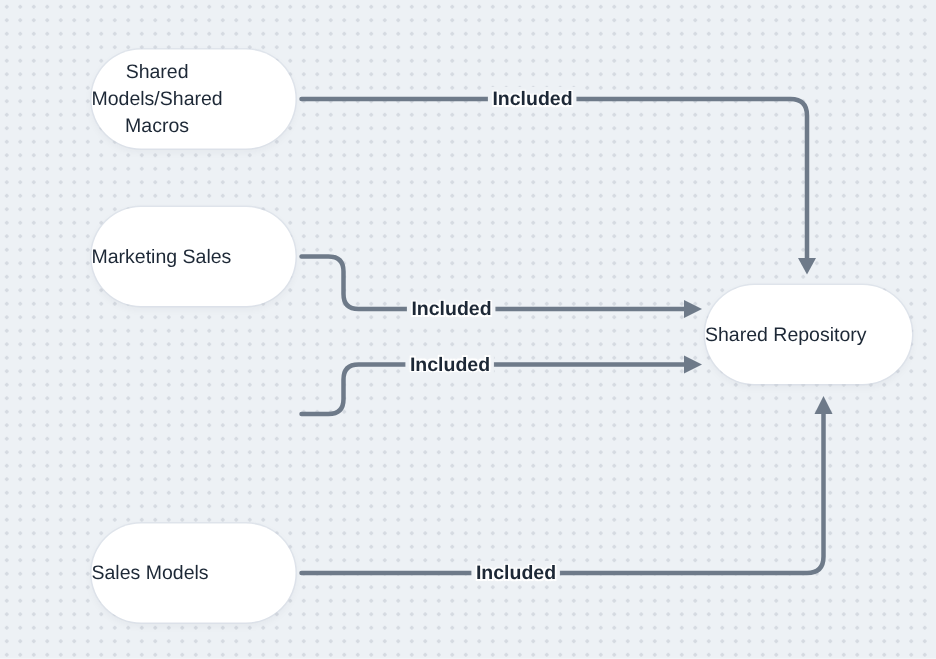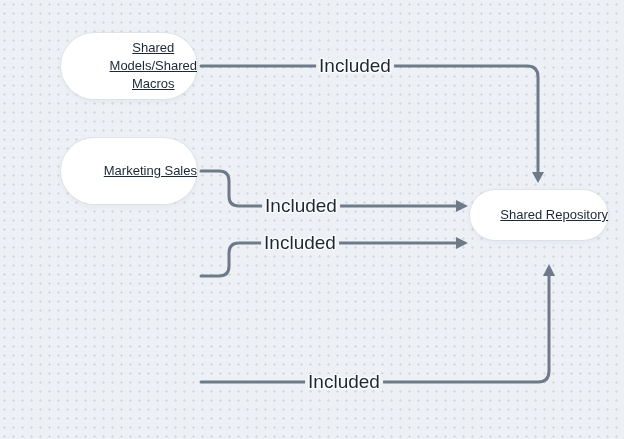--- a/index.html
+++ b/index.html
@@ -32,40 +32,39 @@
   .arrowhead{
     fill:var(--edge);
     stroke:none;
   }
   .node{
     position:absolute;
     background:var(--node-fill);
     border-radius:33px;
     display:flex;
     align-items:center;
-    justify-content:flex-end;
+    justify-content:flex-start;
     text-align:center;
     color:var(--text);
     font-size:13px;
     font-weight:500;
     line-height:18px;
     white-space:pre-line;
     box-shadow:0 0 0 1px rgba(208,215,226,0.45), 0 2px 6px rgba(30,42,60,0.05);
-    text-decoration:underline;
   }
   .n1{left:61px;top:33px;width:136px;height:66px;}
   .n2{left:61px;top:138px;width:136px;height:66px;}
   .n3{left:61px;top:243px;width:136px;height:66px;}
   .n4{left:61px;top:349px;width:136px;height:66px;}
-  .n5{left:470px;top:190px;width:138px;height:50px;}
+  .n5{left:470px;top:190px;width:138px;height:66px;}
   .edge-label{
     position:absolute;
     transform:translate(-50%,-50%);
-    font-size:19px;
-    font-weight:400;
+    font-size:13px;
+    font-weight:700;
     color:var(--text);
     background:var(--bg);
     padding:0 3px;
     text-shadow:
       -1px -1px 0 #fff, 1px -1px 0 #fff,
       -1px  1px 0 #fff, 1px  1px 0 #fff,
        0 0 4px #fff, 0 0 2px #fff;
     line-height:16px;
     white-space:nowrap;
   }
@@ -98,20 +97,23 @@
     <span>Shared
 Models/Shared
 Macros</span>
   </div>
 
   <div class="node n2">
     <span>Marketing Sales</span>
   </div>
 
 
+  <div class="node n4">
+    <span>Sales Models</span>
+  </div>
 
   <div class="node n5">
     <span>Shared Repository</span>
   </div>
 
   <span class="edge-label l1">Included</span>
   <span class="edge-label l2">Included</span>
   <span class="edge-label l3">Included</span>
   <span class="edge-label l4">Included</span>
 

